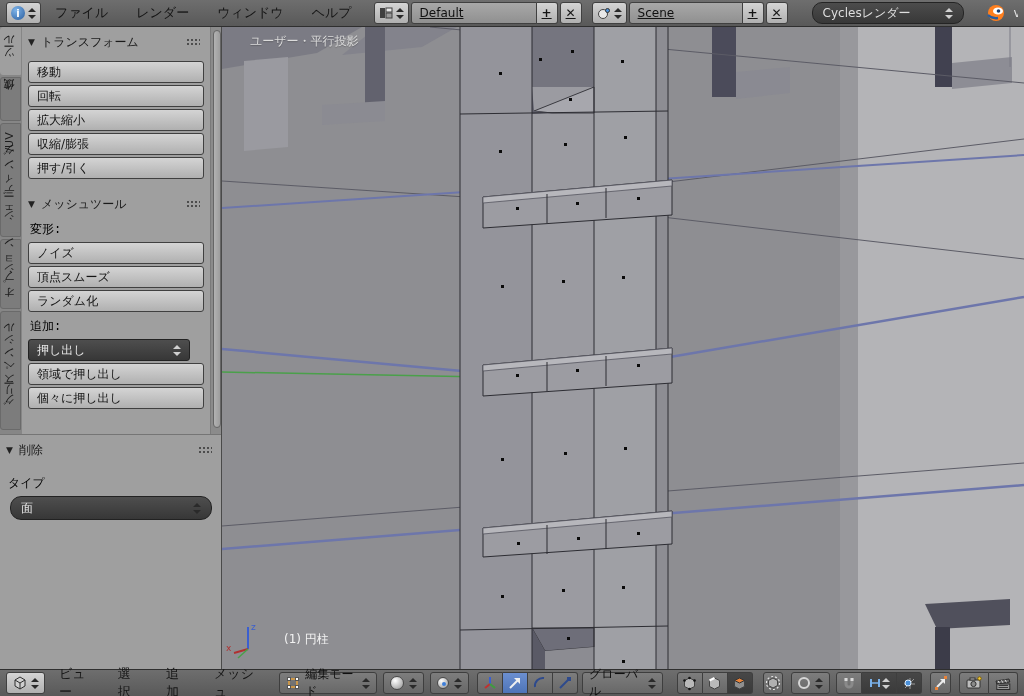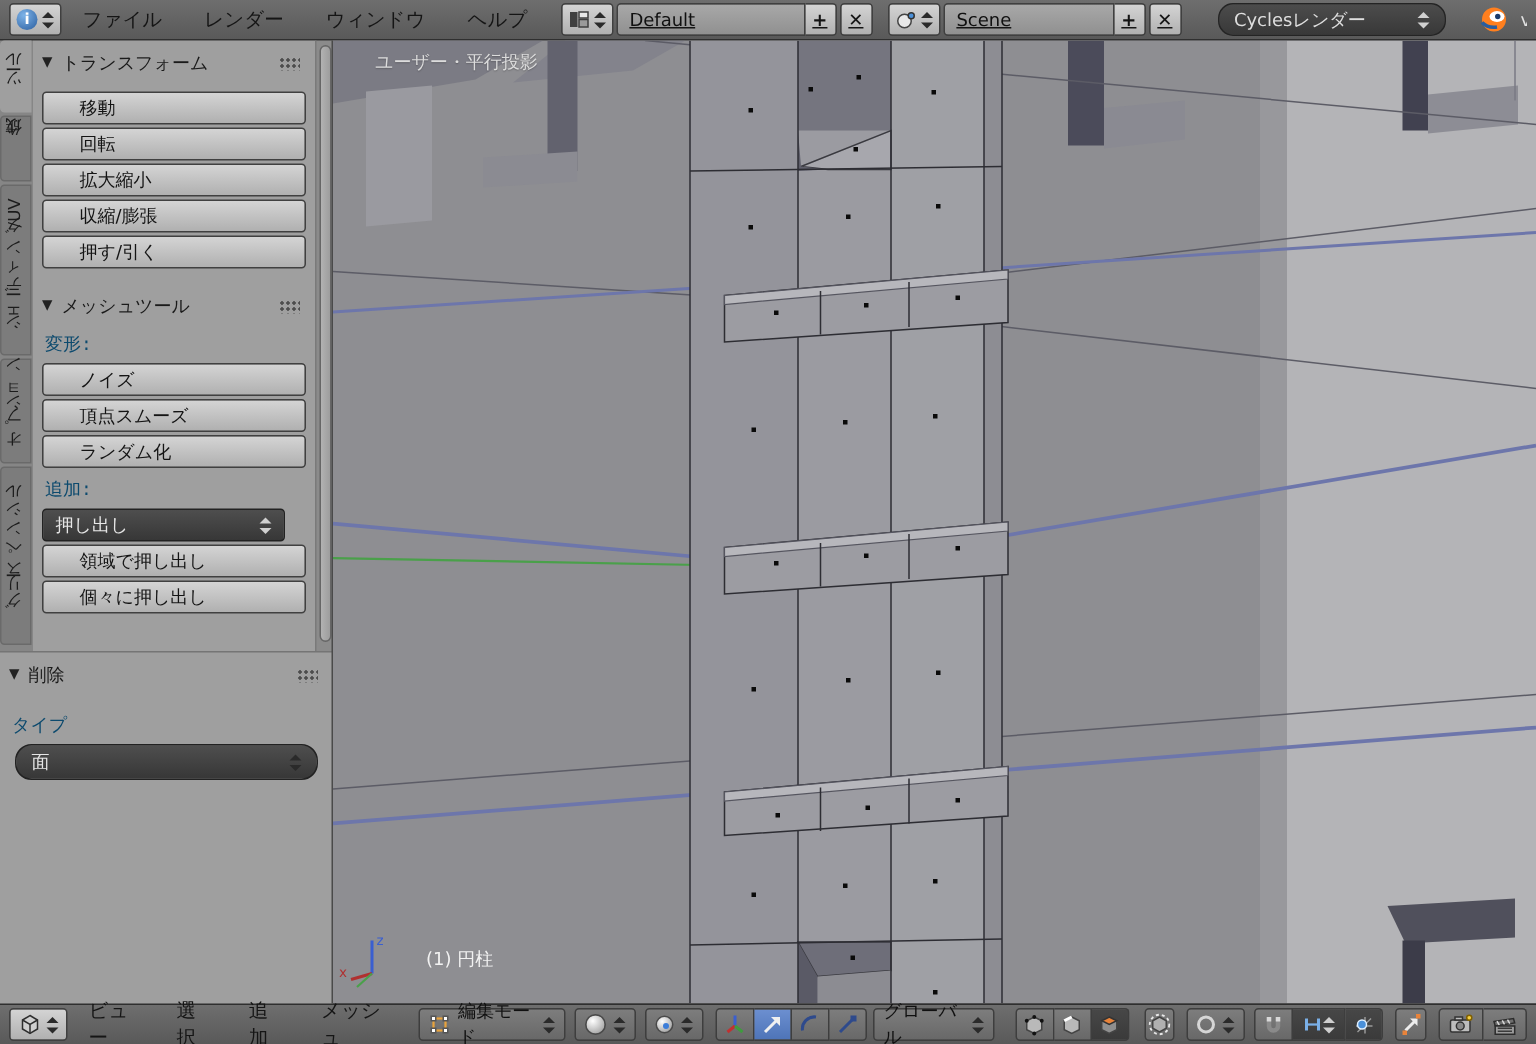--- a/index.html
+++ b/index.html
@@ -38,26 +38,26 @@
   .vtab{writing-mode:vertical-rl;transform:rotate(180deg);display:flex;align-items:center;justify-content:center;
         width:21px;margin-bottom:2px;background:#7c7c7c;color:#1c1c1c;font-size:11px;
         border-radius:0 3px 3px 0;border:1px solid #6a6a6a;box-sizing:border-box;}
   .vtab.active{background:#9f9f9f;border-color:#9f9f9f;}
   .panelarea{position:absolute;left:22px;top:27px;width:188px;height:407px;background:#9f9f9f;overflow:hidden;}
   .scroll{position:absolute;left:210px;top:27px;width:12px;height:407px;background:#8b8b8b;border-left:1px solid #7a7a7a;box-sizing:border-box;}
   .thumb{position:absolute;left:2px;top:3px;width:8px;height:398px;background:linear-gradient(90deg,#b2b2b2,#9d9d9d);
          border:1px solid #666;border-radius:4px;box-sizing:border-box;}
   .phead{display:flex;align-items:center;height:22px;padding:0 6px;color:#1a1a1a;gap:6px;}
   .tri{font-size:9px;color:#222;}
-  .tbtn{height:20px;margin:0 6px 2px 6px;padding:0 24px;font-size:12px;}
+  .tbtn{height:20px;margin:0 6px 2px 6px;padding:0 8px;font-size:12px;}
   .splitrow{display:flex;margin:0 6px 2px 6px;}
   .splitrow .tbtn{margin:0;}
   .tbtn.s1{flex:0 0 103px;border-radius:3px 0 0 3px;}
   .tbtn.s2{flex:1;border-left:none;border-radius:0 3px 3px 0;}
-  .plabel{color:#0c4a6e;margin:6px 0 4px 8px;font-family:Liberation Mono, monospace;}
+  .plabel{color:#000000;margin:6px 0 4px 8px;font-family:Liberation Mono, monospace;}
   .ddrop{height:20px;margin:0 20px 2px 6px;background:linear-gradient(180deg,#4e4e4e,#373737);
          border:1px solid #222;border-radius:3px;color:#e6e6e6;display:flex;align-items:center;padding:0 8px;}
   .ddrop .lbl{flex:1;}
   .redo{position:absolute;left:0;top:434px;width:222px;height:235px;background:#9f9f9f;border-top:1px solid #757575;}
   .redo .phead{margin-top:4px;}
   .bigdrop{height:22px;margin:4px 10px 0 10px;border-radius:11px;background:linear-gradient(180deg,#4e4e4e,#373737);
            border:1px solid #222;color:#e6e6e6;display:flex;align-items:center;padding:0 10px;}
   .shelf-border{position:absolute;left:221px;top:27px;width:1px;height:642px;background:#4a4a4a;}
   
   .viewport{position:absolute;left:222px;top:27px;width:802px;height:642px;background:#8e8e92;overflow:hidden;}

